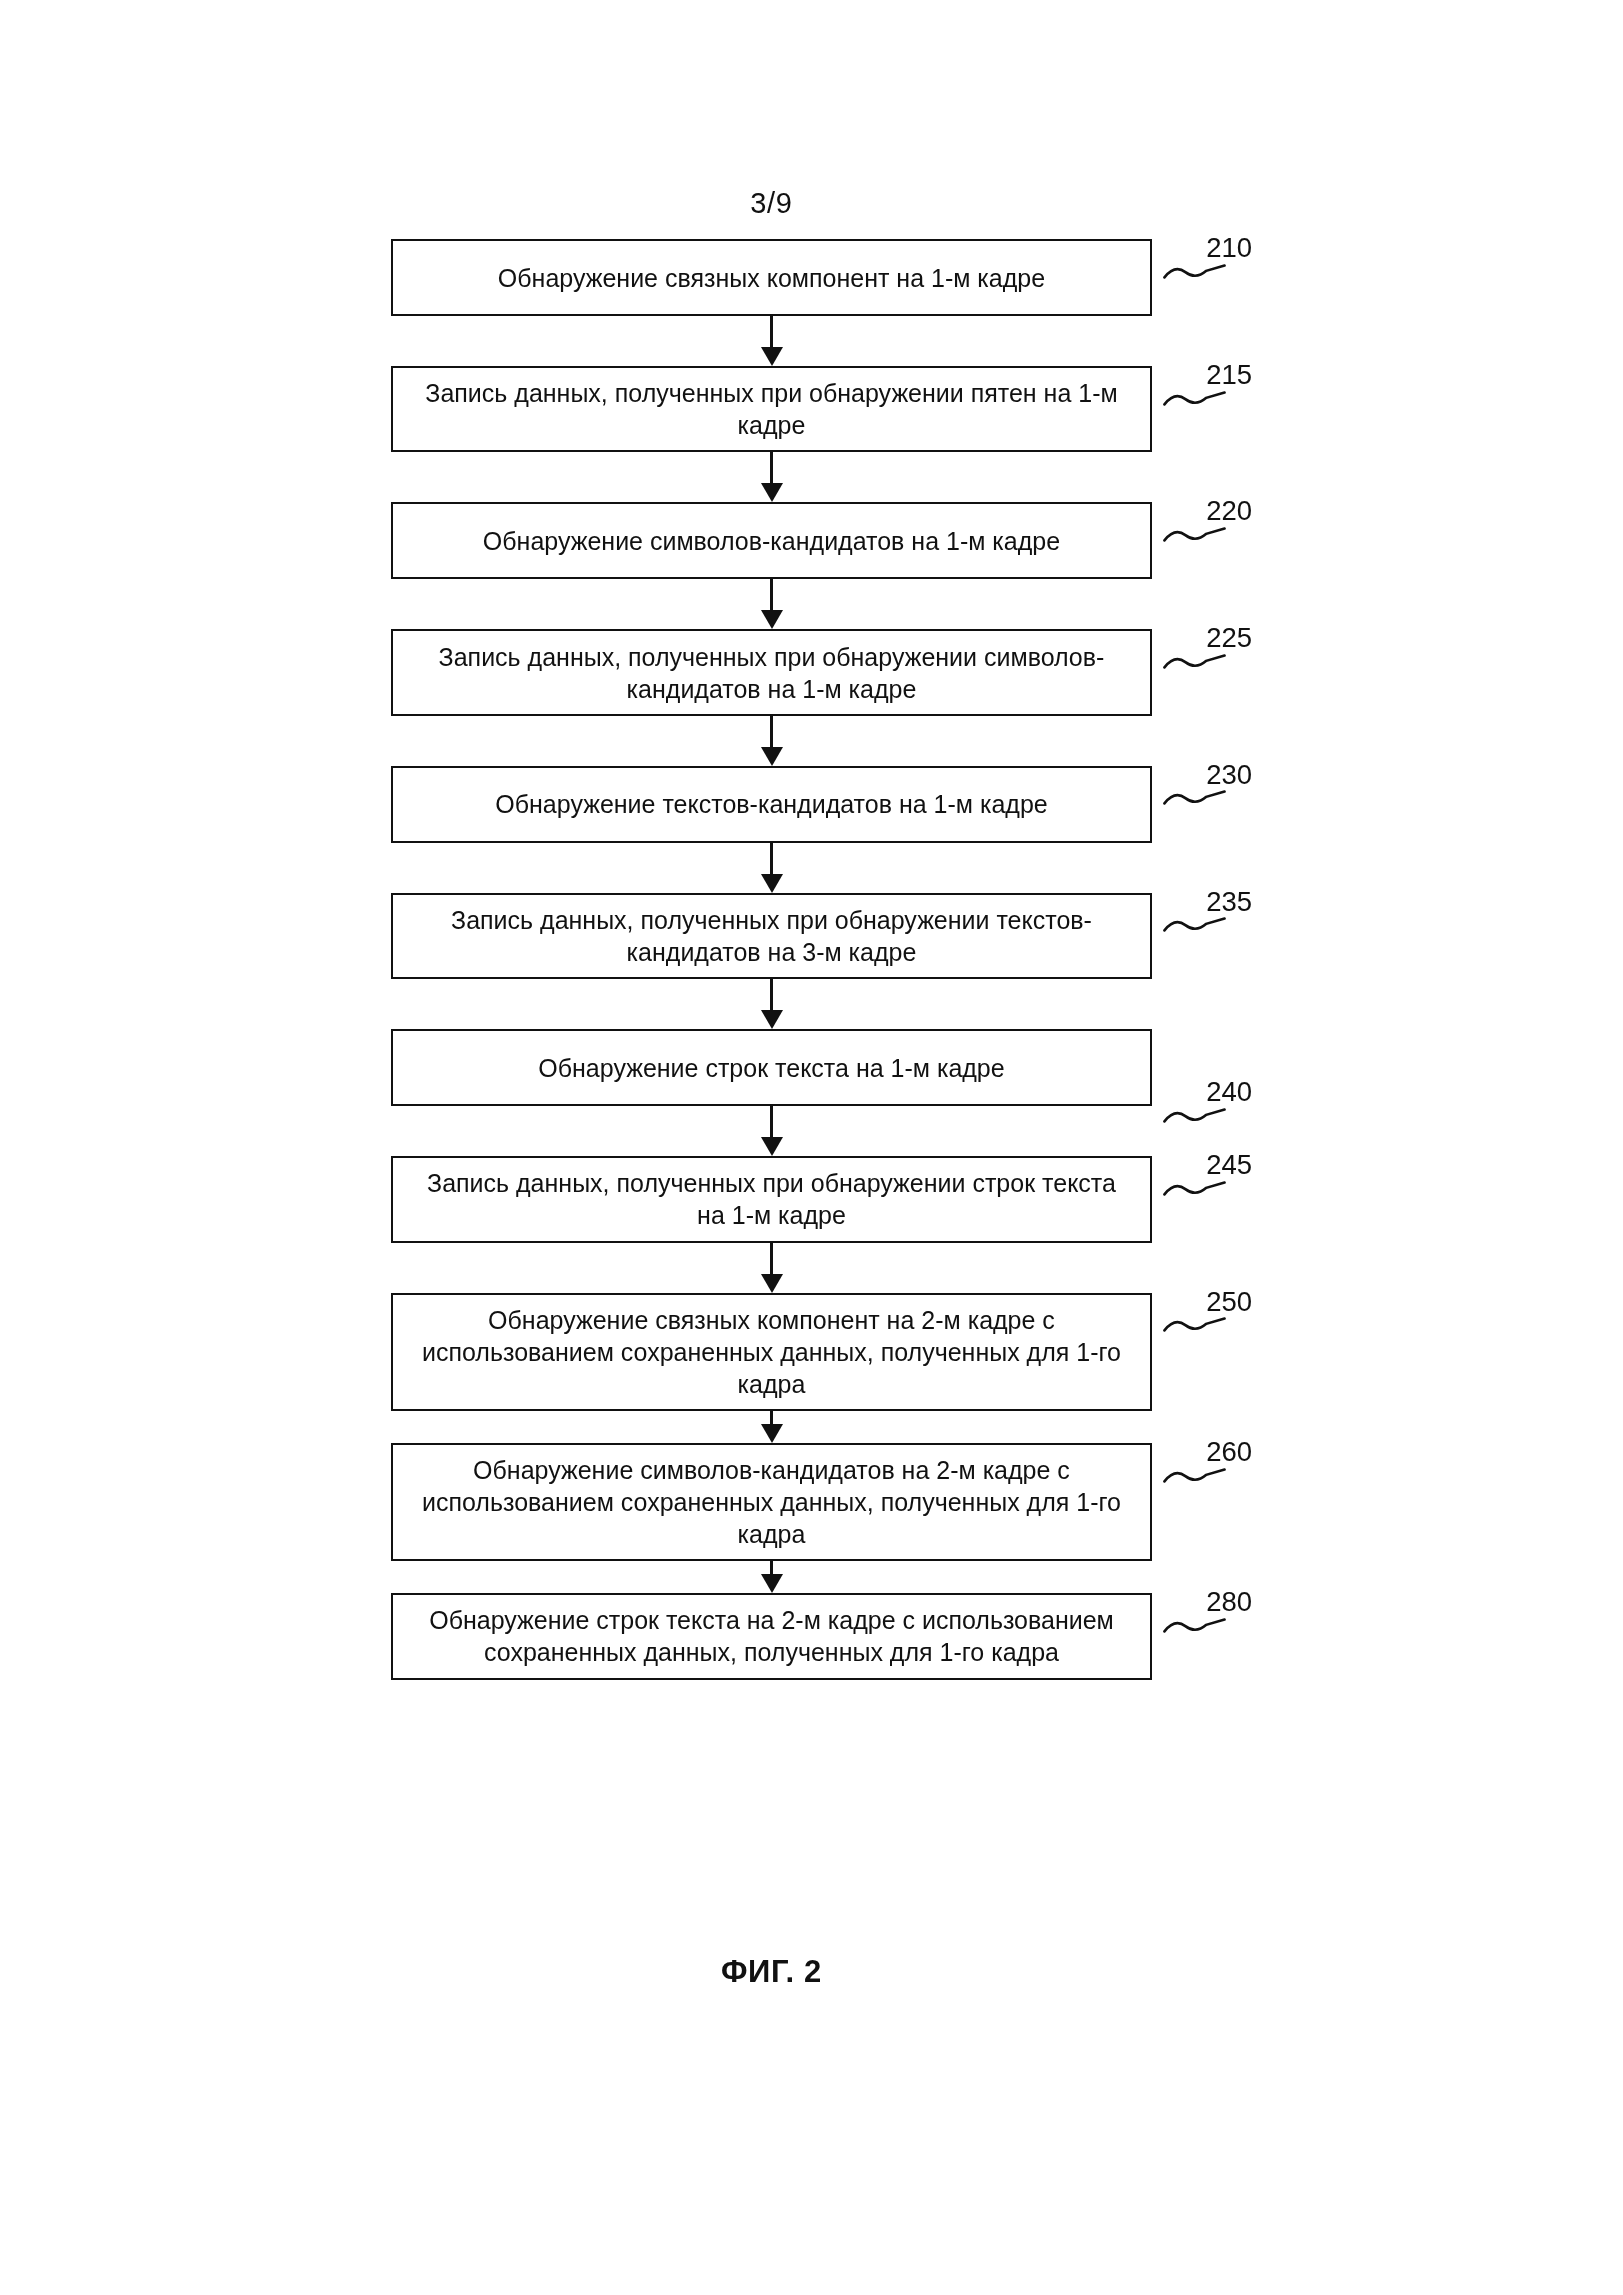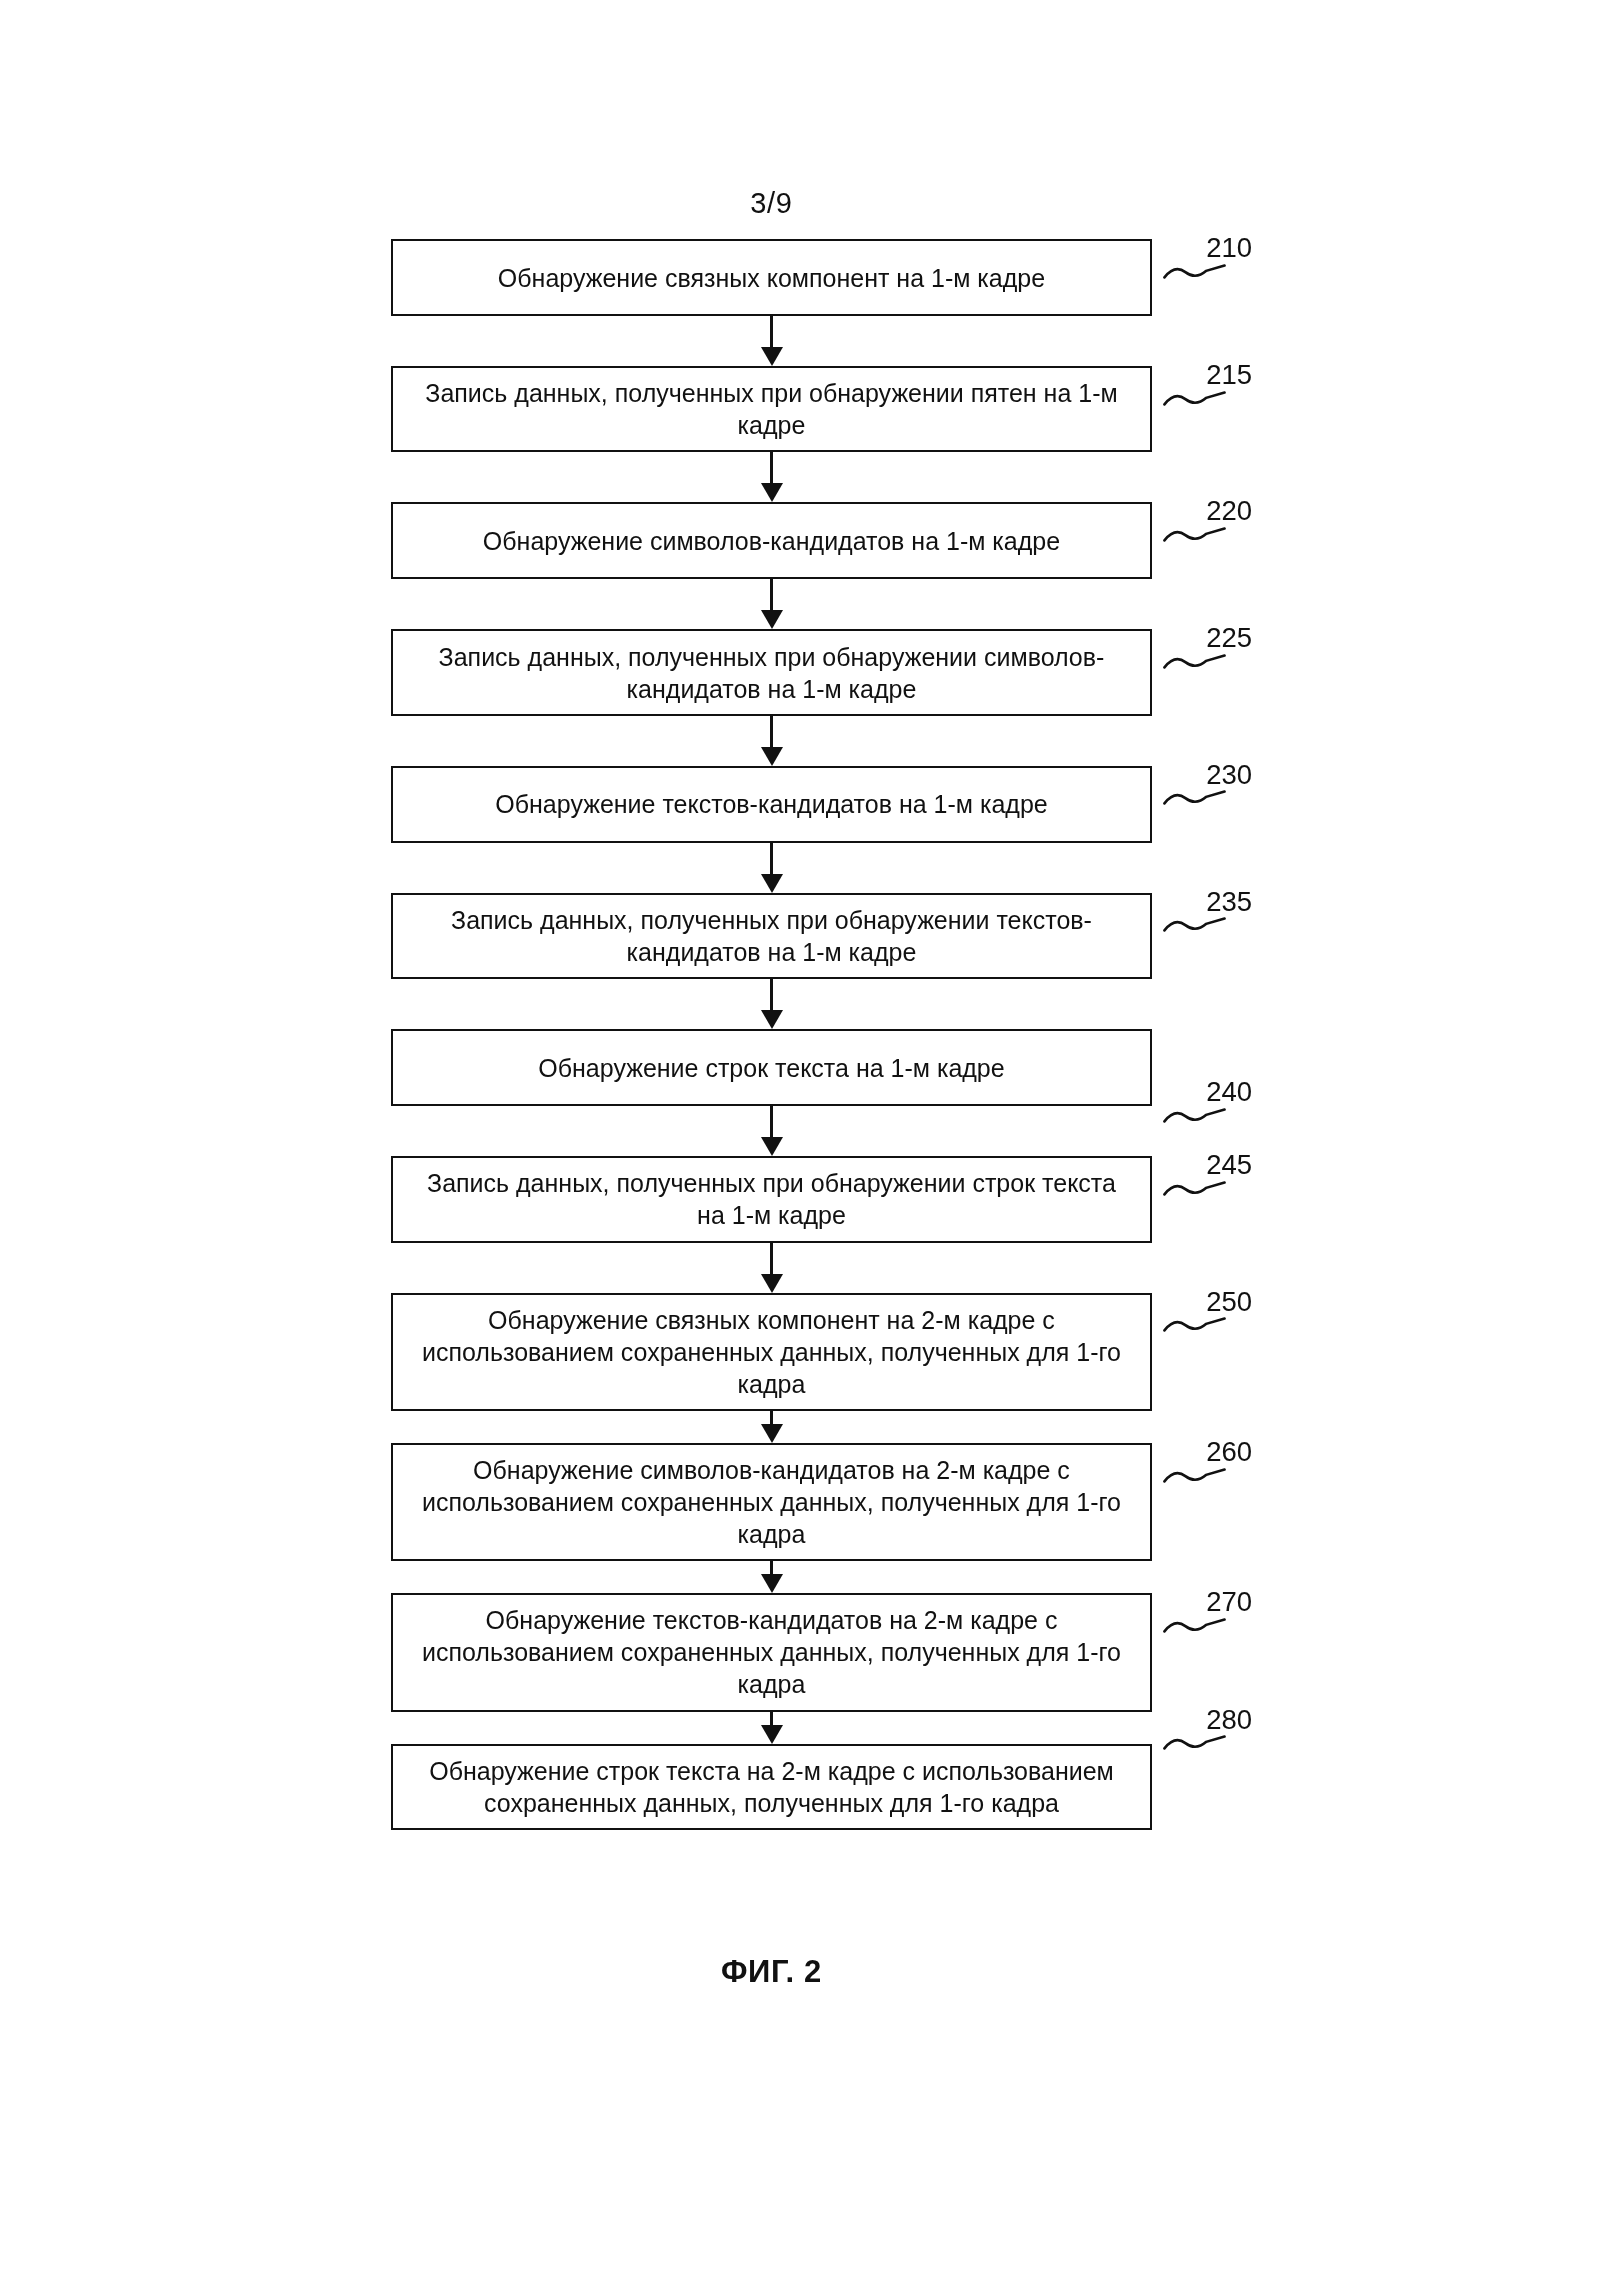--- a/index.html
+++ b/index.html
@@ -181,21 +181,21 @@
       </div>
     </div>
     <div class="arrow">
       <div class="arrow-line"></div>
       <div class="arrow-head"></div>
     </div>
   </div>
 
   <div class="step">
     <div class="box">
-      <div class="box-text">Запись данных, полученных при обнаружении текстов-кандидатов на 1-м кадре</div>
+      <div class="box-text">Запись данных, полученных при обнаружении текстов-кандидатов на 3-м кадре</div>
       <div class="ref">
         <span class="ref-num">235</span>
         <svg class="ref-squiggle" width="63" height="19.6" viewBox="0 0 96 30">
           <path d="M2 22 Q 18 2, 34 14 T 66 12 Q 80 8, 94 4" fill="none" stroke="#111111" stroke-width="4" stroke-linecap="round"></path>
         </svg>
       </div>
     </div>
     <div class="arrow">
       <div class="arrow-line"></div>
       <div class="arrow-head"></div>
@@ -259,38 +259,23 @@
           <path d="M2 22 Q 18 2, 34 14 T 66 12 Q 80 8, 94 4" fill="none" stroke="#111111" stroke-width="4" stroke-linecap="round"></path>
         </svg>
       </div>
     </div>
     <div class="arrow">
       <div class="arrow-line"></div>
       <div class="arrow-head"></div>
     </div>
   </div>
 
+
   <div class="step tight">
     <div class="box">
-      <div class="box-text">Обнаружение текстов-кандидатов на 2-м кадре с использованием сохраненных данных, полученных для 1-го кадра</div>
-      <div class="ref">
-        <span class="ref-num">270</span>
-        <svg class="ref-squiggle" width="63" height="19.6" viewBox="0 0 96 30">
-          <path d="M2 22 Q 18 2, 34 14 T 66 12 Q 80 8, 94 4" fill="none" stroke="#111111" stroke-width="4" stroke-linecap="round"></path>
-        </svg>
-      </div>
-    </div>
-    <div class="arrow">
-      <div class="arrow-line"></div>
-      <div class="arrow-head"></div>
-    </div>
-  </div>
-
-  <div class="step tight">
-    <div class="box">
       <div class="box-text">Обнаружение строк текста на 2-м кадре с использованием сохраненных данных, полученных для 1-го кадра</div>
       <div class="ref">
         <span class="ref-num">280</span>
         <svg class="ref-squiggle" width="63" height="19.6" viewBox="0 0 96 30">
           <path d="M2 22 Q 18 2, 34 14 T 66 12 Q 80 8, 94 4" fill="none" stroke="#111111" stroke-width="4" stroke-linecap="round"></path>
         </svg>
       </div>
     </div>
 
   </div>

